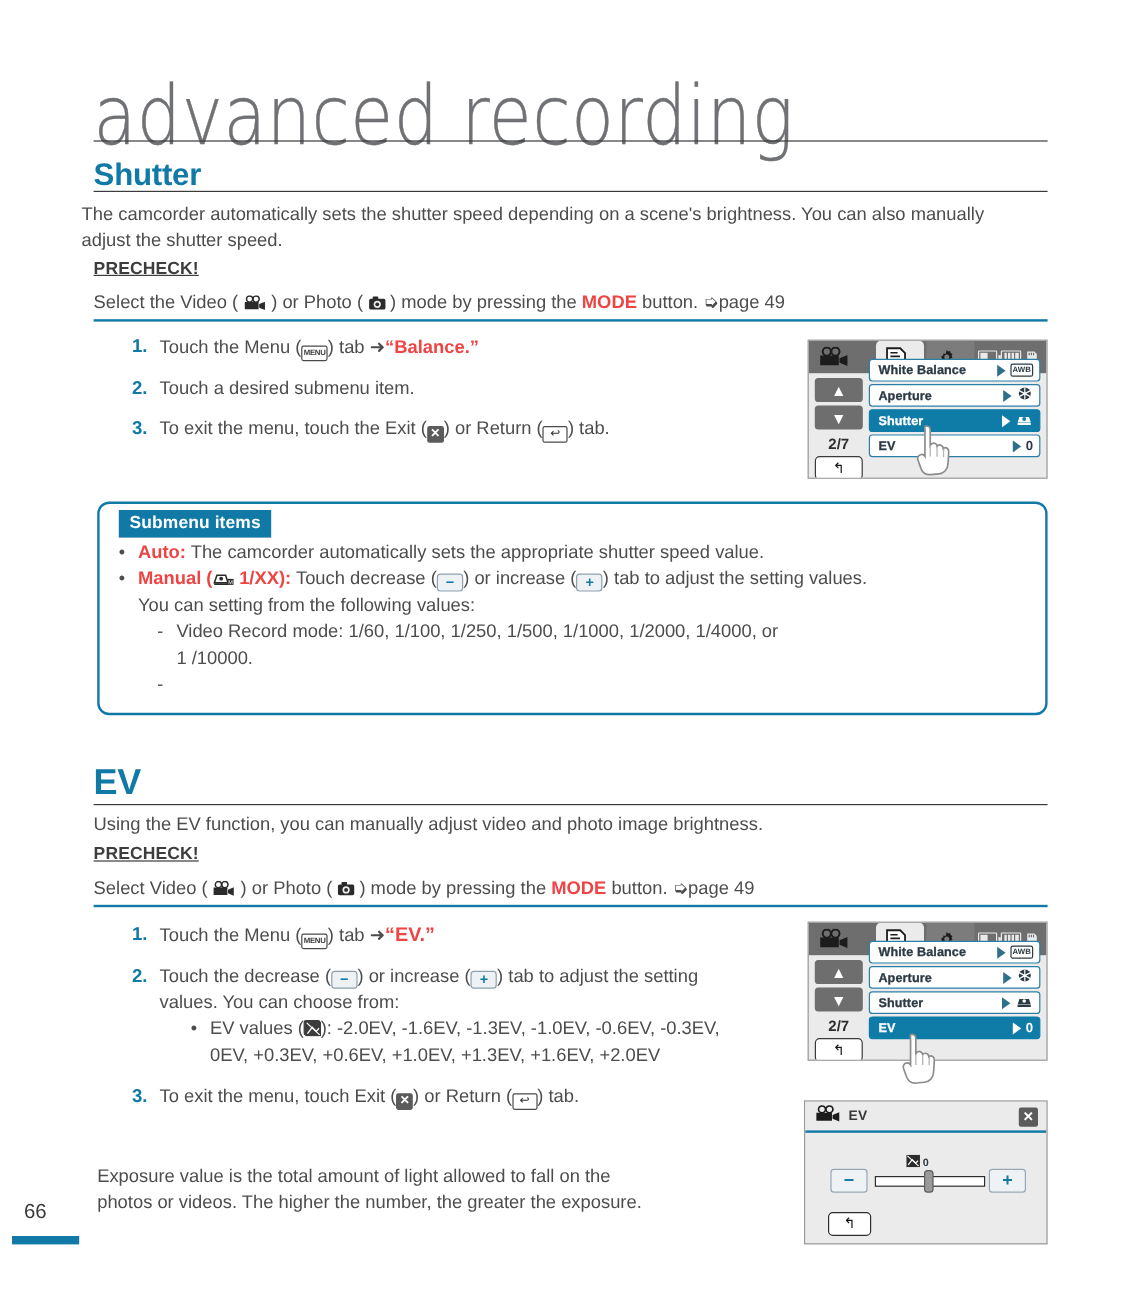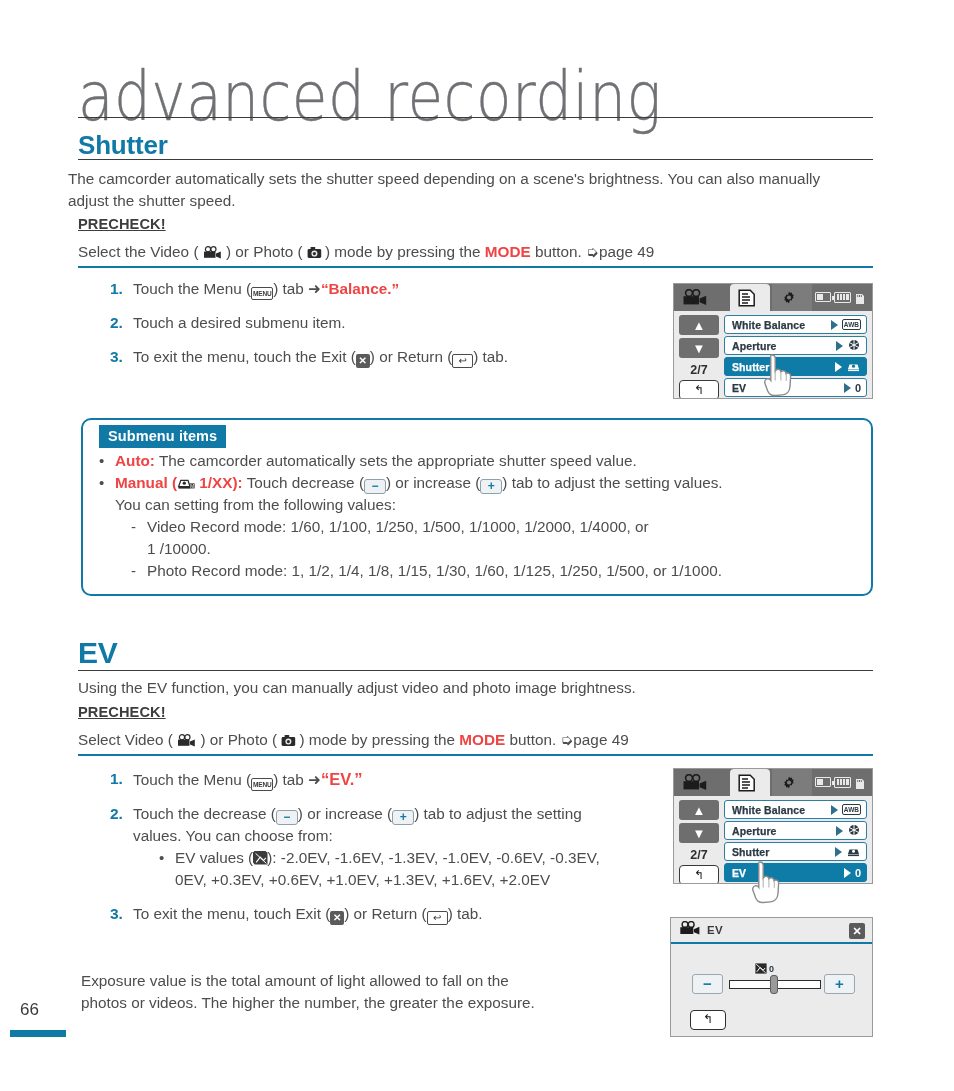--- a/index.html
+++ b/index.html
@@ -145,21 +145,21 @@
   .pagecount {
     width: 40px; text-align: center; font-size: 12.5px; font-weight: bold;
     color: #2e2e2e; line-height: 18px;
   }
   .retbtn {
     width: 40px; height: 20px; background: #ffffff; border: 1.5px solid #3a3a3a;
     border-radius: 4px; display: flex; align-items: center; justify-content: center;
     font-size: 12px; color: #141414; margin-top: 1px;
   }
 
-  .lcd-rows { position: absolute; left: 50px; top: 31px; right: 5px; }
+  .lcd-rows { position: absolute; left: 50px; top: 15px; right: 5px; }
   .mrow {
     height: 19px; margin-bottom: 2px; border: 1px solid #2b7fa6; border-radius: 3px;
     background: #ffffff; display: flex; align-items: center;
     padding: 0 5px 0 7px; position: relative;
   }
   .mrow.sel { background: #0f7ca8; border-color: #0f7ca8; }
   .mrow .lbl {
     font-size: 10.5px; font-weight: bold; color: #2b3a44; letter-spacing: .1px;
     -webkit-text-stroke: .25px #2b3a44;
   }
@@ -406,21 +406,20 @@
       <div class="bullet-row">
         <div class="dash">-</div>
         <div>Video Record mode: 1/60, 1/100, 1/250, 1/500, 1/1000, 1/2000, 1/4000, or</div>
       </div>
       <div class="bullet-row">
         <div class="dash"></div>
         <div>1 /10000.</div>
       </div>
       <div class="bullet-row">
         <div class="dash">-</div>
-        <div>Photo Record mode: 1, 1/2, 1/4, 1/8, 1/15, 1/30, 1/60, 1/125, 1/250, 1/500, or 1/1000.</div>
       </div>
     </div>
   </div>
 
   <div class="sec-h" style="left:78px; top:636px; font-size:30px;">EV</div>
   <div class="sec-rule" style="left:78px; top:670px; width:795px;"></div>
 
   <div class="body-t" style="left:78px; top:677px; width:790px;">Using the EV function, you can manually adjust video and photo image brightness.</div>
 
   <div class="precheck" style="left:78px; top:704px;">PRECHECK!</div>

